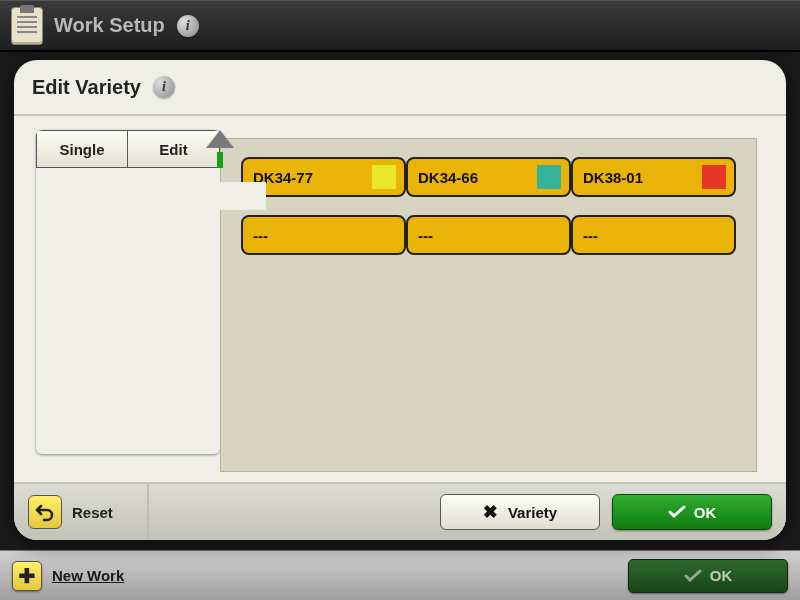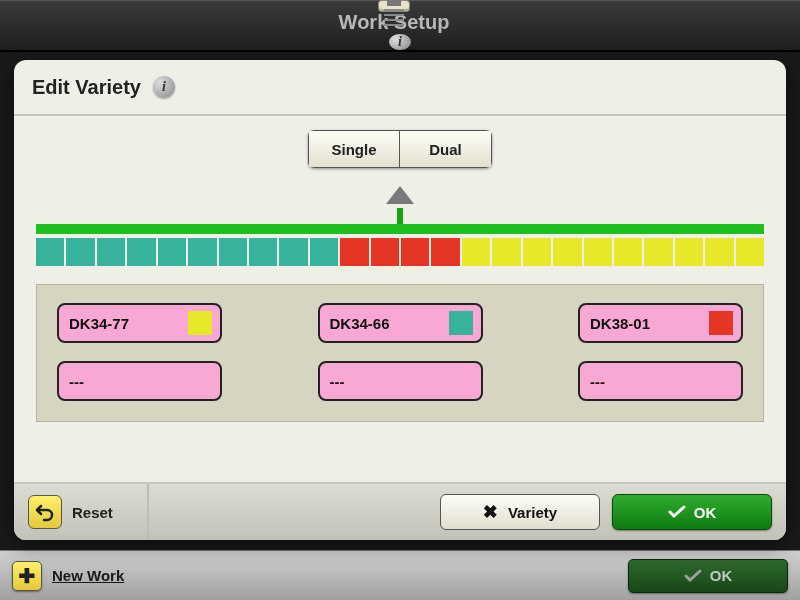--- a/index.html
+++ b/index.html
@@ -4,21 +4,21 @@
 <style>
   * { box-sizing: border-box; margin: 0; padding: 0; font-family: Arial, Helvetica, sans-serif; }
   html, body { width: 800px; height: 600px; overflow: hidden; }
   body { background: #1a1a1a; position: relative; }
 
   
   .app-header {
     position: absolute; top: 0; left: 0; right: 0; height: 52px;
     background: linear-gradient(to bottom, #3a3a3a 0%, #1f1f1f 100%);
     border-top: 1px solid #555; border-bottom: 2px solid #000;
-    display: flex; align-items: center; padding: 0 12px; flex-direction: column;
+    display: flex; align-items: center; padding: 0 12px;
   }
   .app-header .clipboard {
     width: 30px; height: 36px; background: #e8e2c8; border-radius: 3px;
     position: relative; box-shadow: inset 0 -2px 0 #b5af8e, 0 0 0 1px #888;
     margin-right: 12px;
   }
   .app-header .clipboard::before {
     content: ""; position: absolute; top: -3px; left: 50%; transform: translateX(-50%);
     width: 14px; height: 8px; background: #777; border-radius: 2px 2px 0 0;
   }
@@ -55,30 +55,30 @@
     background: linear-gradient(to bottom, #2d6a2d, #184618);
     border: 1px solid #0a2a0a; color: #bfc9bf; font-weight: bold; font-size: 15px;
     display: flex; align-items: center; justify-content: center;
     box-shadow: 0 1px 2px rgba(0,0,0,0.4);
   }
   .ok-dark svg { margin-right: 8px; }
 
   
   .modal {
     position: absolute; top: 60px; left: 14px; right: 14px; bottom: 60px;
-    background: #efefe8; border-radius: 12px; box-shadow: 0 4px 20px rgba(0,0,0,0.6);
+    background: #efefe8; border-radius: 23px; box-shadow: 0 4px 20px rgba(0,0,0,0.6);
     display: flex; flex-direction: column; overflow: hidden;
   }
   .modal-header {
     height: 56px; display: flex; align-items: center; padding: 0 18px;
     border-bottom: 2px solid #c5c5b8;
   }
   .modal-header h2 { font-size: 20px; color: #222; font-weight: bold; margin-right: 12px; }
 
-  .modal-body { flex: 1; padding: 14px 22px 10px; display: flex; flex-direction: column; }
+  .modal-body { flex: 1; padding: 14px 22px 10px; display: flex; flex-direction: row; }
 
   
   .seg { display: flex; justify-content: center; margin-bottom: 18px; }
   .seg-group { display: flex; border-radius: 6px; overflow: hidden; box-shadow: 0 1px 3px rgba(0,0,0,0.4); }
   .seg-btn {
     width: 92px; height: 38px; border: 1px solid #555;
     display: flex; align-items: center; justify-content: center;
     font-size: 15px; font-weight: bold; color: #222;
     background: linear-gradient(to bottom, #fdfdf5, #e3e0cf);
   }
@@ -114,21 +114,21 @@
   .yel  { background: #e8e82a; }
 
   
   .cards-wrap {
     background: #d7d4c2; border: 1px solid #b5b29c;
     padding: 18px 20px 20px; margin-top: 8px;
   }
   .row { display: flex; justify-content: space-between; margin-bottom: 18px; }
   .row:last-child { margin-bottom: 0; }
   .card {
-    width: 165px; height: 40px; background: #f9a8d4; border: 2px solid #222; border-radius: 8px;
+    width: 165px; height: 40px; background: #eab308; border: 2px solid #222; border-radius: 8px;
     display: flex; align-items: center; padding: 0 8px 0 10px;
     font-weight: bold; font-size: 15px; color: #111;
   }
   .card .sw { width: 24px; height: 24px; margin-left: auto; }
   .sw.teal { background: #36b39a; }
   .sw.red  { background: #e53525; }
   .sw.yel  { background: #e8e82a; }
 
   
   .modal-footer {
@@ -185,21 +185,21 @@
   <div class="modal-header">
     <h2>Edit Variety</h2>
     <span class="info-icon">i</span>
   </div>
 
   <div class="modal-body">
 
     <div class="seg">
       <div class="seg-group">
         <div class="seg-btn">Single</div>
-        <div class="seg-btn">Dual</div>
+        <div class="seg-btn">Edit</div>
       </div>
     </div>
 
     <div class="strip-area">
       <div class="arrow"></div>
       <div class="tick"></div>
       <div class="greenbar"></div>
       <div class="cells" id="cells">
           <div class="c teal"></div>
           <div class="c teal"></div>

